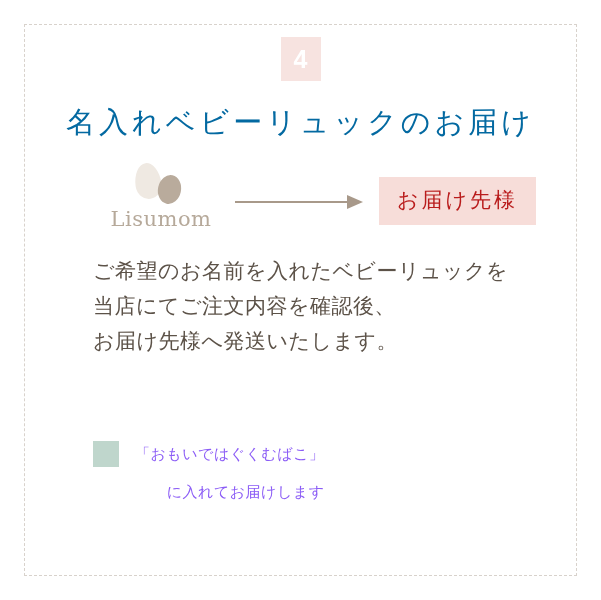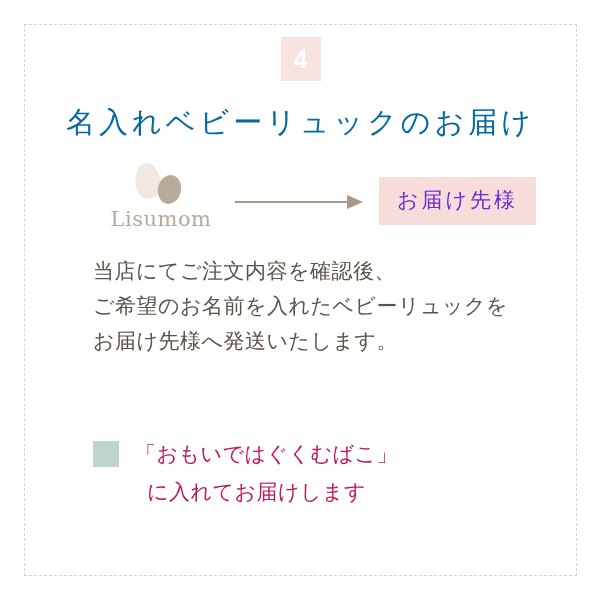--- a/index.html
+++ b/index.html
@@ -135,21 +135,21 @@
     border-bottom: 7px solid transparent;
     border-left: 16px solid #a8998a;
   }
 
   .recipient-chip {
     position: absolute;
     left: 340px;
     top: 16px;
     padding: 9px 18px 11px 18px;
     background: #f7ddd9;
-    color: #6d28d9;
+    color: #b91c1c;
     font-size: 21px;
     letter-spacing: 3px;
     white-space: nowrap;
   }
 
   
   .body-text {
     position: absolute;
     left: 68px;
     top: 228px;
@@ -176,31 +176,32 @@
     left: 0;
     top: 6px;
     width: 26px;
     height: 26px;
     background: #bfd6cc;
   }
   .note-lines {
     position: absolute;
     left: 42px;
     top: 0;
-    color: #be185d;
-    font-size: 21px;
+    color: #8b5cf6;
+    font-size: 15px;
     line-height: 38px;
     letter-spacing: 0.5px;
   }
   .note-lines p {
     margin: 0;
     white-space: nowrap;
   }
   .note-line2 {
     padding-left: 12px;
+    text-align: right;
   }
 </style>
 </head>
 <body>
 
 <div class="card">
 
   <div class="step-badge">4</div>
 
   <div class="title">名入れベビーリュックのお届け</div>
@@ -218,22 +219,22 @@
     <div class="arrow">
       <span class="arrow-line"></span>
       <span class="arrow-head"></span>
     </div>
 
     <div class="recipient-chip">お届け先様</div>
 
   </div>
 
   <div class="body-text">
+    <p>ご希望のお名前を入れたベビーリュックを</p>
     <p>当店にてご注文内容を確認後、</p>
-    <p>ご希望のお名前を入れたベビーリュックを</p>
     <p>お届け先様へ発送いたします。</p>
   </div>
 
   <div class="note">
     <span class="note-square"></span>
     <div class="note-lines">
       <p>「おもいではぐくむばこ」</p>
       <p class="note-line2">に入れてお届けします</p>
     </div>
   </div>

